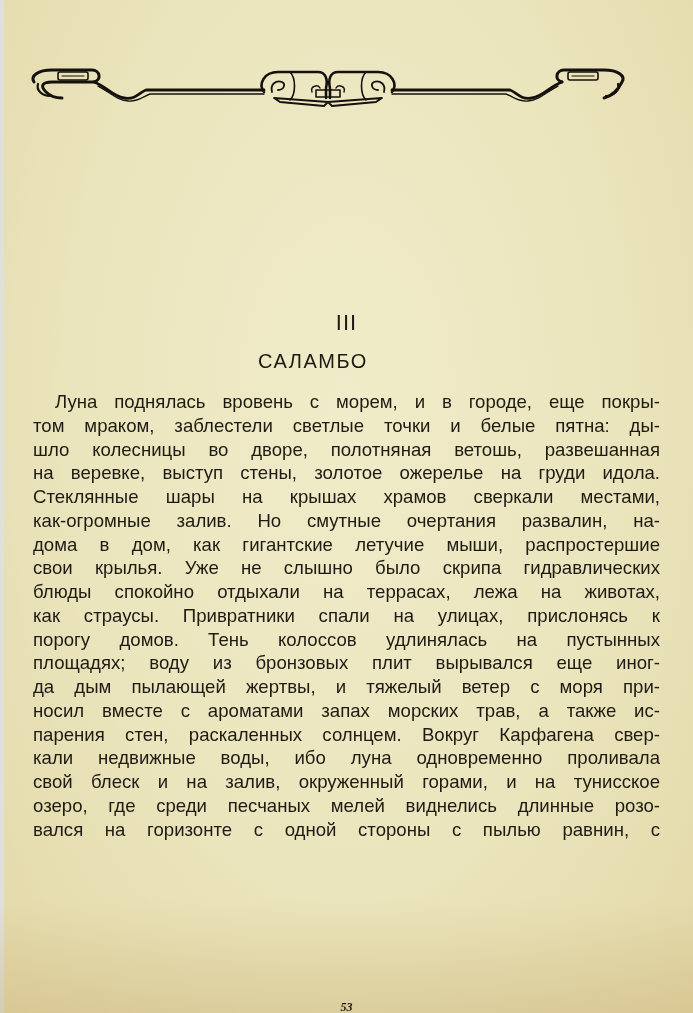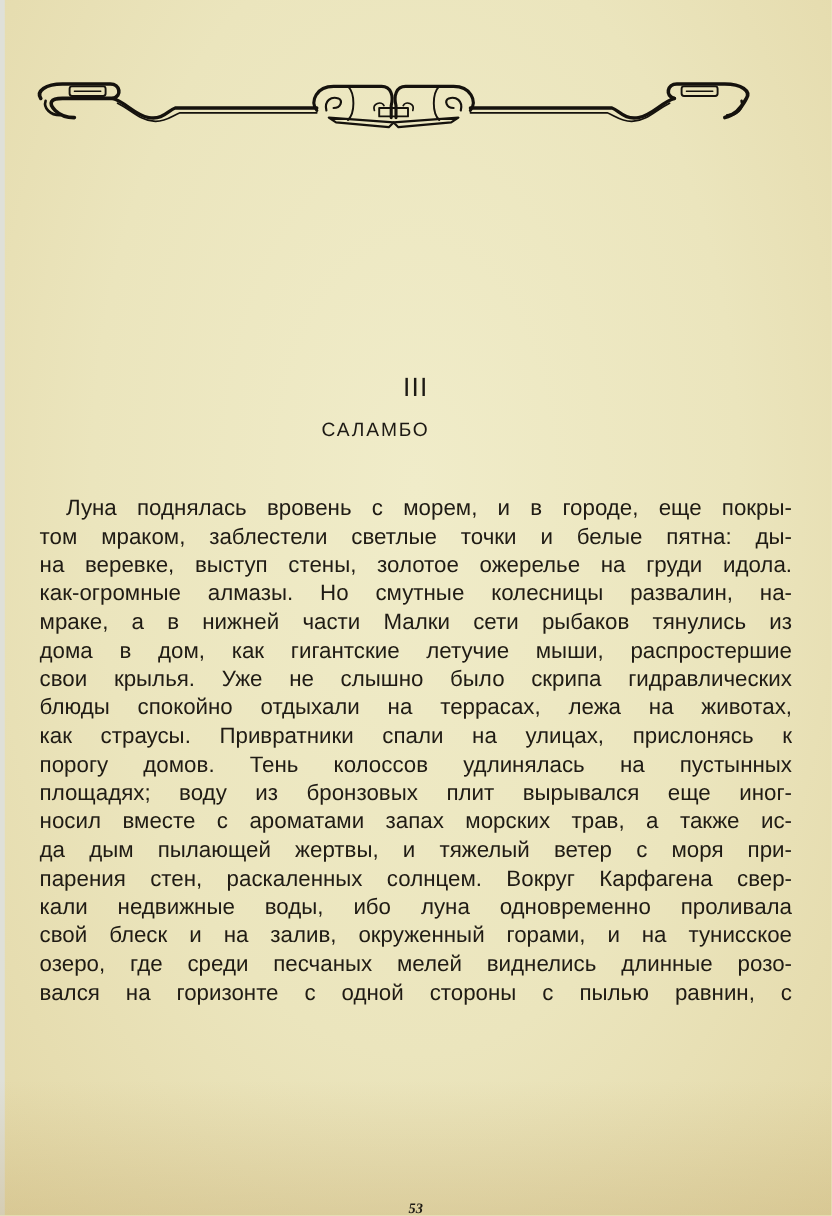--- a/index.html
+++ b/index.html
@@ -49,33 +49,32 @@
       font-size: 22px;
       color: #1d1a14;
       letter-spacing: 1px;
     }
     .chapter-title {
       position: absolute;
       left: 0; width: 626px;
       top: 350px;
       text-align: center;
       font-family: "Liberation Sans", "DejaVu Sans", sans-serif;
-      font-size: 16px;
+      font-size: 20px;
       color: #1d1a14;
       letter-spacing: 1.5px;
     }
     .body-text {
       position: absolute;
       left: 33px;
       top: 390px;
       width: 627px;
       font-family: "Liberation Sans", "DejaVu Sans", sans-serif;
       font-size: 18.6px;
       color: #1f1b14;
-      margin-top: 21px;
     }
     .line {
       height: 23.75px;
       line-height: 23.75px;
       white-space: nowrap;
       text-align: justify;
       text-align-last: justify;
       overflow: hidden;
     }
     .line.indent {
@@ -132,31 +131,32 @@
     <rect x="540" y="12" width="30" height="8" rx="2" stroke-width="1.6"></rect>
     <path d="M544 16 L 566 16" stroke-width="1.2"></path>
   </svg>
 
   <div class="chapter-number">III</div>
   <div class="chapter-title">САЛАМБО</div>
 
   <div class="body-text">
     <div class="line indent">Луна поднялась вровень с морем, и в городе, еще покры-</div>
     <div class="line">том мраком, заблестели светлые точки и белые пятна: ды-</div>
+    <div class="line">шло колесницы во дворе, полотняная ветошь, развешанная</div>
     <div class="line">на веревке, выступ стены, золотое ожерелье на груди идола.</div>
-    <div class="line">как-огромные алмазы. Но смутные колесницы развалин, на-</div>
-    <div class="line">мраке, а в нижней части Малки сети рыбаков тянулись из</div>
+    <div class="line">Стеклянные шары на крышах храмов сверкали местами,</div>
+    <div class="line">как-огромные залив. Но смутные очертания развалин, на-</div>
     <div class="line">дома в дом, как гигантские летучие мыши, распростершие</div>
     <div class="line">свои крылья. Уже не слышно было скрипа гидравлических</div>
     <div class="line">блюды спокойно отдыхали на террасах, лежа на животах,</div>
     <div class="line">как страусы. Привратники спали на улицах, прислонясь к</div>
     <div class="line">порогу домов. Тень колоссов удлинялась на пустынных</div>
     <div class="line">площадях; воду из бронзовых плит вырывался еще иног-</div>
+    <div class="line">да дым пылающей жертвы, и тяжелый ветер с моря при-</div>
     <div class="line">носил вместе с ароматами запах морских трав, а также ис-</div>
-    <div class="line">да дым пылающей жертвы, и тяжелый ветер с моря при-</div>
     <div class="line">парения стен, раскаленных солнцем. Вокруг Карфагена свер-</div>
     <div class="line">кали недвижные воды, ибо луна одновременно проливала</div>
     <div class="line">свой блеск и на залив, окруженный горами, и на тунисское</div>
     <div class="line">озеро, где среди песчаных мелей виднелись длинные розо-</div>
     <div class="line">вался на горизонте с одной стороны с пылью равнин, с</div>
   </div>
 
   <div class="page-number">53</div>
 </div>
 

